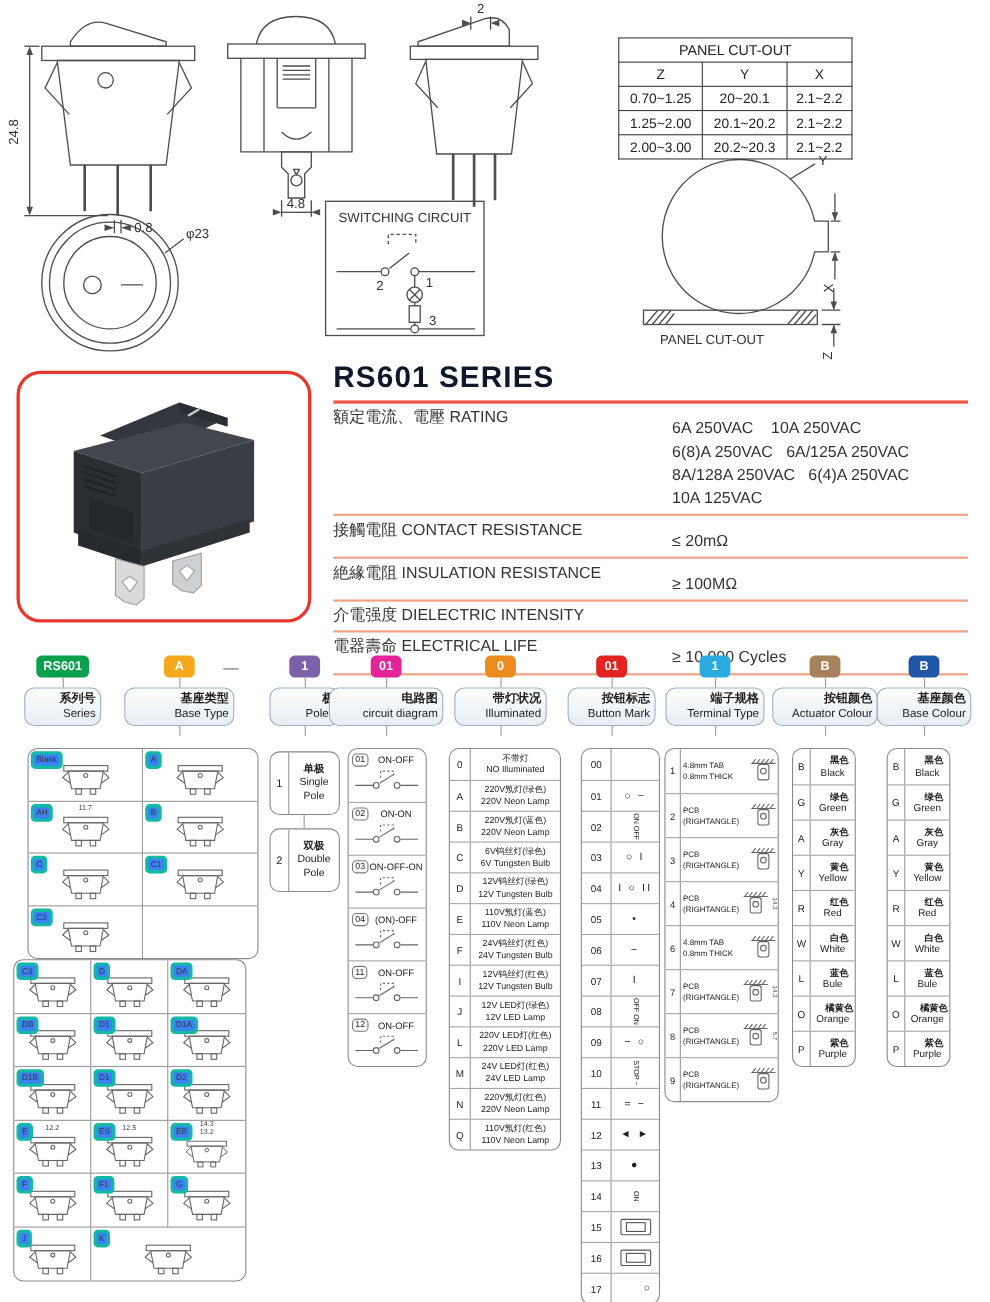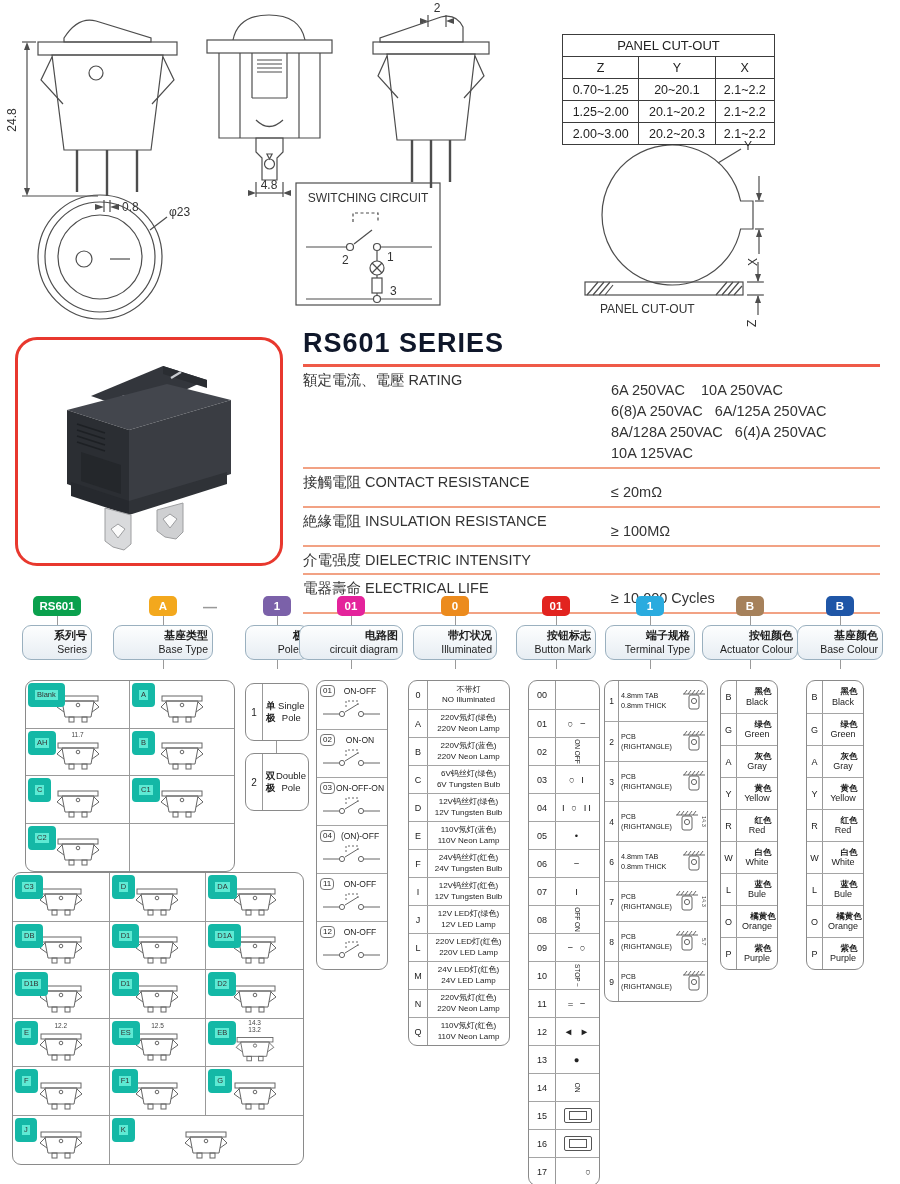--- a/index.html
+++ b/index.html
@@ -43,40 +43,40 @@
   .g7{left:605px;width:90px}.g8{left:702px;width:96px}.g9{left:797px;width:86px}
   .sep{position:absolute;left:203px;top:599px;color:#999;font-weight:bold;font-size:14px;}
 
   
   .col{position:absolute;background:#fff;border:1.2px solid #8a8a8a;border-radius:9px;box-sizing:border-box;overflow:hidden;}
   .col .row{display:flex;align-items:center;box-sizing:border-box;}
   .col .row + .row{border-top:1px solid #a5a5a5;}
 
   
   .basebox1{left:25px;top:680px;width:210px;display:grid;grid-template-columns:1fr 1fr;grid-auto-rows:47.5px;}
-  .basebox2{left:12px;top:872px;width:292px;display:grid;grid-template-columns:1fr 1fr 1fr;grid-auto-rows:48.5px;}
+  .basebox2{left:12px;top:872px;width:212px;display:grid;grid-template-columns:1fr 1fr 1fr;grid-auto-rows:48.5px;}
   .bcell{position:relative;display:flex;flex-direction:column;align-items:center;justify-content:flex-end;
          padding-bottom:3px;box-sizing:border-box;}
   .basebox1 .bcell:nth-child(odd){border-right:1px solid #999;}
   .basebox1 .bcell:nth-child(-n+6){border-bottom:1px solid #999;}
   .basebox2 .bcell:not(:nth-child(3n)){border-right:1px solid #999;}
   .basebox2 .bcell:nth-child(-n+15){border-bottom:1px solid #999;}
   .basebox2 .bcell.span2{grid-column:span 2;border-right:none;}
-  .chip{position:absolute;top:2px;left:2px;font-size:7.5px;line-height:10px;border:7px solid #14b8a6;
-        border-radius:4px;padding:0 2px;background:#5eead4;color:#333;z-index:2;}
+  .chip{position:absolute;top:2px;left:2px;font-size:7.5px;line-height:10px;border:3px solid #14b8a6;
+        border-radius:4px;padding:0 2px;background:#3b82f6;color:#333;z-index:2;}
   .bdim,.bdim2{font-size:6.5px;color:#444;line-height:7px;height:7px;}
   .bdim:empty,.bdim2:empty{display:none;}
   svg.mini *{stroke:#666;fill:none;stroke-width:1px;}
 
   
   .polesbox{left:245px;width:64px;height:58px;display:flex;}
   .pb1{top:683px;} .pb2{top:753px;}
   .pconn{position:absolute;left:276px;top:741px;width:1px;height:12px;background:#999;}
   .pcode{width:16px;border-right:1px solid #999;display:flex;align-items:center;justify-content:center;font-size:10px;}
-  .ptxt{flex:1;display:flex;flex-direction:row;align-items:center;justify-content:center;
+  .ptxt{flex:1;display:flex;flex-direction:column;align-items:center;justify-content:center;
         font-size:9.5px;line-height:1.25;text-align:center;padding:2px;}
   .ptxt .cn{font-weight:bold;}
 
   
   .circuitcol{left:316px;top:680px;width:72px;}
   .crow{position:relative;height:48px;box-sizing:border-box;}
   .crow + .crow{border-top:1px solid #a5a5a5;}
   .cchip{position:absolute;left:3px;top:4px;font-size:8px;line-height:10px;border:1px solid #777;
          border-radius:4px;padding:0 2px;background:#fff;}
   .cname{display:block;text-align:center;font-size:8.5px;padding:5px 0 0 16px;white-space:nowrap;}

